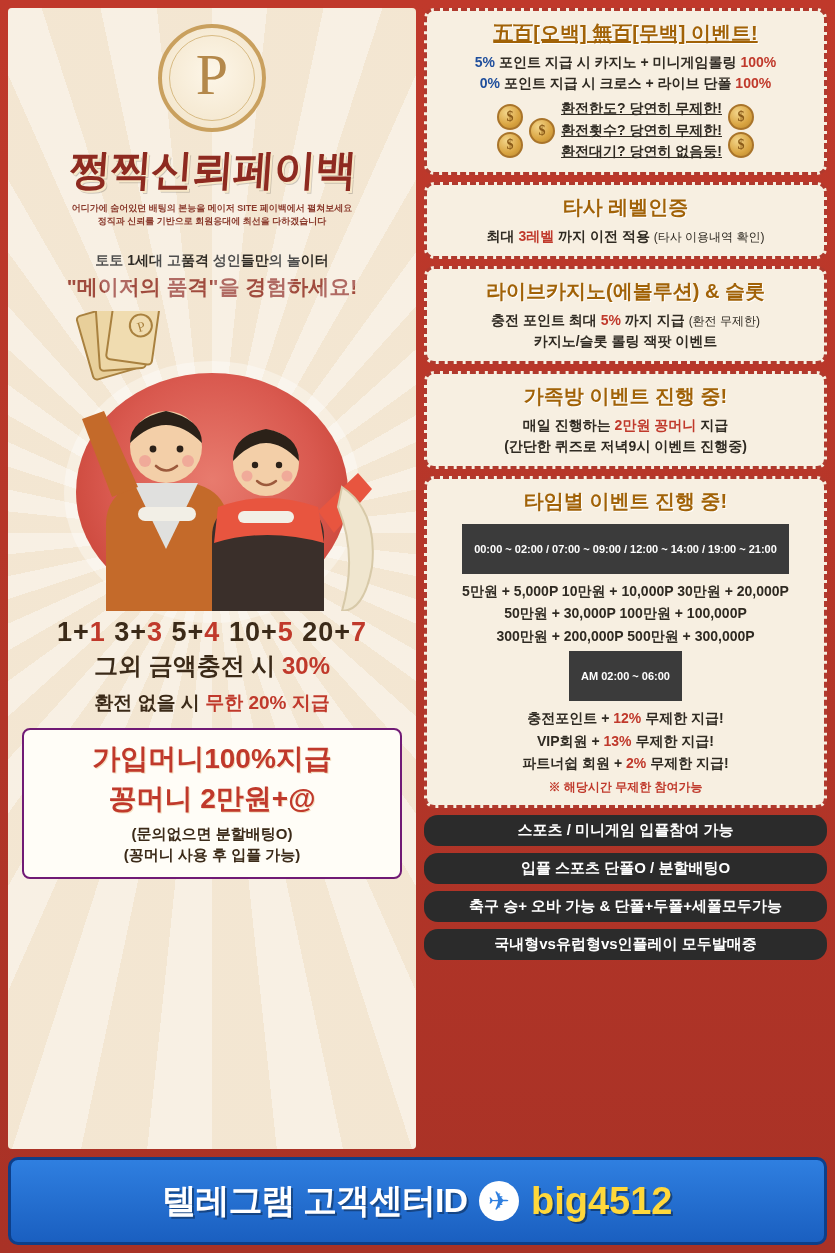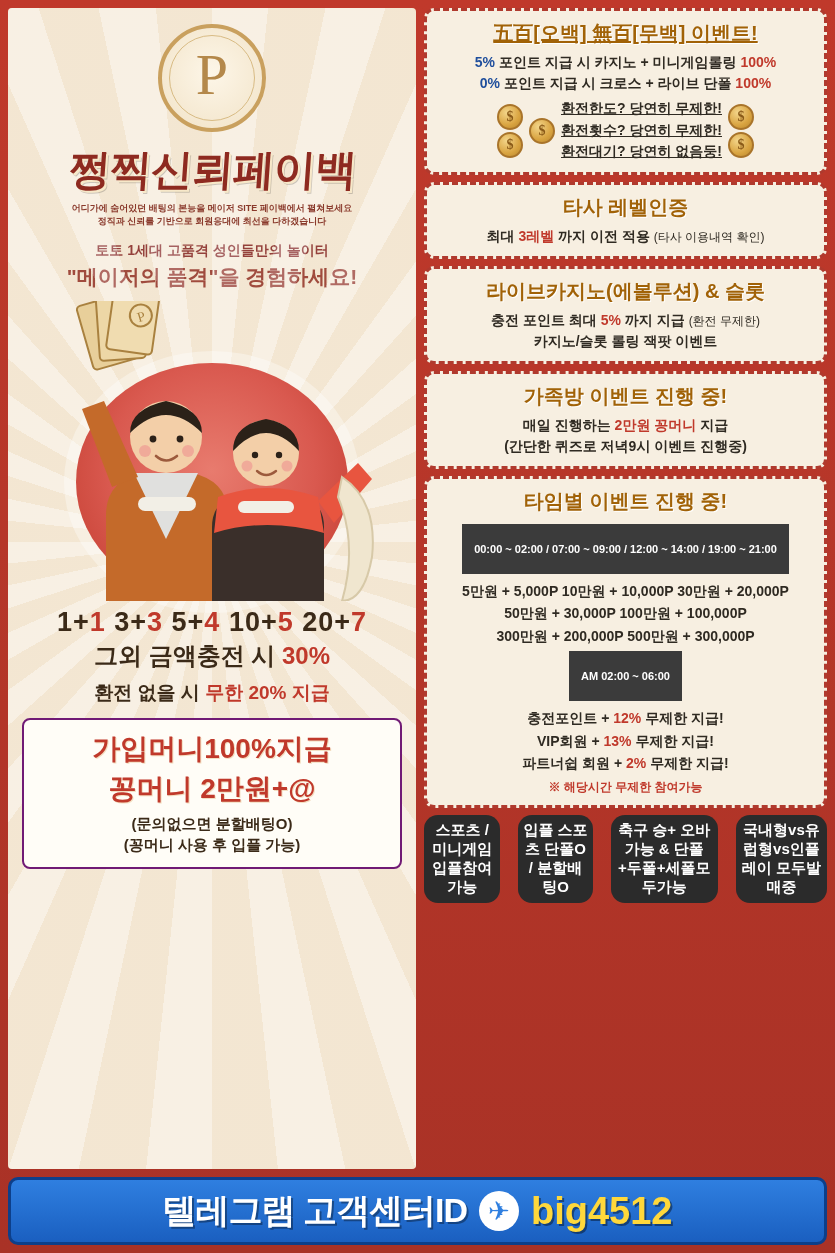--- a/index.html
+++ b/index.html
@@ -85,23 +85,23 @@
   }
   .brand-sub {
     margin-top: 4px;
     font-size: 9px;
     color: #8a3a2c;
     text-align: center;
     line-height: 1.45;
     font-weight: bold;
   }
   .tagline1 {
-    margin-top: 14px;
+    margin-top: 24px;
     font-size: 14px;
-    color: #7f1d1d;
+    color: #000000;
     font-weight: bold;
     text-align: left;
   }
   .tagline2 {
     margin-top: 3px;
     font-size: 21px;
     font-weight: bold;
     color: #8e2a20;
     text-align: center;
   }
@@ -231,29 +231,29 @@
   .note { font-size: 12px; color: #c0392b; font-weight: bold; margin-top: 5px; }
   .bar {
     background: #2b2b2b;
     color: #fff;
     border-radius: 14px;
     text-align: center;
     font-size: 15px;
     font-weight: bold;
     padding: 6px 4px;
   }
-  .bars { display:flex; flex-direction:row; gap: 18px; }
+  .bars { display:flex; flex-direction:column; gap: 7px; }
 
   
   .footer {
     margin-top: 8px;
     background: linear-gradient(180deg,#2f7fe0 0%, #1a5fc0 100%);
     border: 3px solid #0d3f8a;
     border-radius: 10px;
-    height: 68px;
+    height: 88px;
     display: flex;
     align-items: center;
     justify-content: center;
     gap: 12px;
   }
   .footer-text {
     font-size: 34px;
     font-weight: bold;
     color: #fff;
     text-shadow: 2px 2px 0 rgba(0,0,0,.35);

